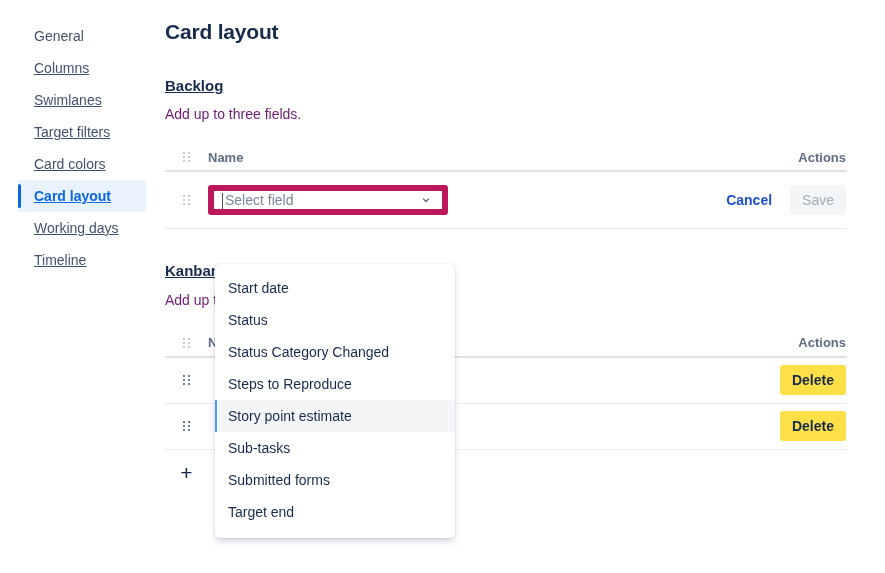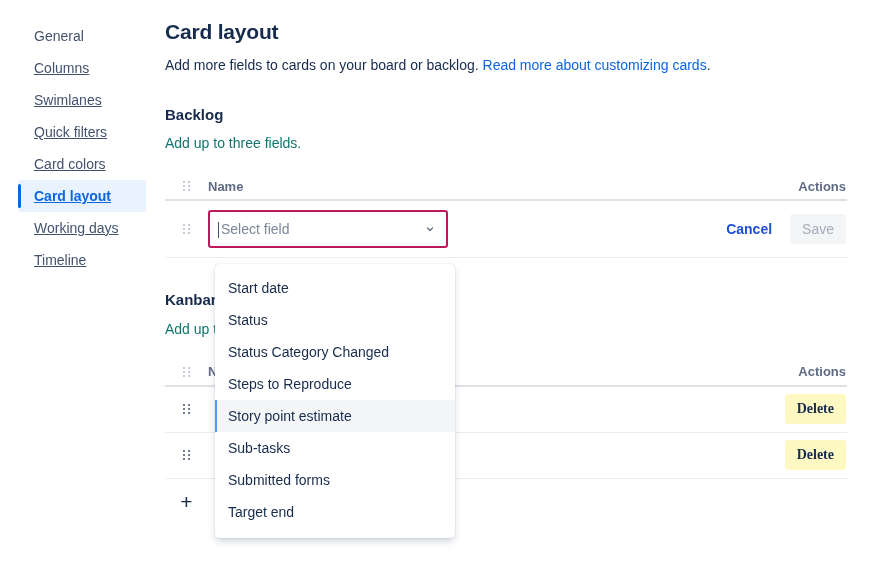--- a/index.html
+++ b/index.html
@@ -78,24 +78,25 @@
   }
   .page-desc a {
     color: #0C66E4;
     text-decoration: none;
   }
   .section-title {
     font-size: 15px;
     font-weight: 700;
     color: #172B4D;
     margin-top: 33px;
+    text-decoration: underline;
   }
   .section-desc {
     font-size: 14px;
-    color: #0f766e;
+    color: #701a75;
     margin-top: 10px;
   }
 
   
   .tbl {
     margin-top: 22px;
     width: 682px;
   }
   .trow {
     display: flex;
@@ -153,22 +154,22 @@
 
   
   .row-select { height: 56px; }
   .row-kb { height: 45px; }
   .row-add { height: 46px; }
 
   
   .select-box {
     position: relative;
     width: 240px;
-    height: 38px;
-    border: 2px solid #be185d;
+    height: 30px;
+    border: 6px solid #be185d;
     border-radius: 3px;
     background: #ffffff;
     display: flex;
     align-items: center;
     box-sizing: border-box;
     padding: 0 10px 0 11px;
     cursor: text;
   }
   .select-placeholder {
     font-size: 14px;
@@ -210,26 +211,26 @@
     border: 0;
     padding: 7px 12px;
     border-radius: 3px;
     margin-left: 8px;
     font-family: inherit;
   }
   .btn-delete {
     font-size: 14px;
     font-weight: 700;
     color: #172B4D;
-    background: #fef9c3;
+    background: #fde047;
     border: 0;
     padding: 7px 12px;
     border-radius: 3px;
     cursor: pointer;
-    font-family: Liberation Serif, serif;
+    font-family: Liberation Sans, sans-serif;
   }
   .btn-add {
     width: 30px;
     height: 30px;
     border: 0;
     background: transparent;
     color: #172B4D;
     font-size: 21px;
     line-height: 1;
     cursor: pointer;
@@ -284,43 +285,40 @@
   <div class="nav-item">
     <span>General</span>
   </div>
   <div class="nav-item">
     <span>Columns</span>
   </div>
   <div class="nav-item">
     <span>Swimlanes</span>
   </div>
   <div class="nav-item">
-    <span>Quick filters</span>
+    <span>Target filters</span>
   </div>
   <div class="nav-item">
     <span>Card colors</span>
   </div>
   <div class="nav-item active">
     <span>Card layout</span>
   </div>
   <div class="nav-item">
     <span>Working days</span>
   </div>
   <div class="nav-item">
     <span>Timeline</span>
   </div>
 </nav>
 
 <main id="content">
 
   <h1 class="page-title">Card layout</h1>
 
-  <div class="page-desc">
-    <span>Add more fields to cards on your board or backlog. </span><a href="#">Read more about customizing cards</a><span>.</span>
-  </div>
 
   <h2 class="section-title">Backlog</h2>
   <div class="section-desc">Add up to three fields.</div>
 
   <div class="tbl">
     <div class="trow thead">
       <div class="cell-handle">
         <span class="dots faint">
           <i></i>
             <i></i>

